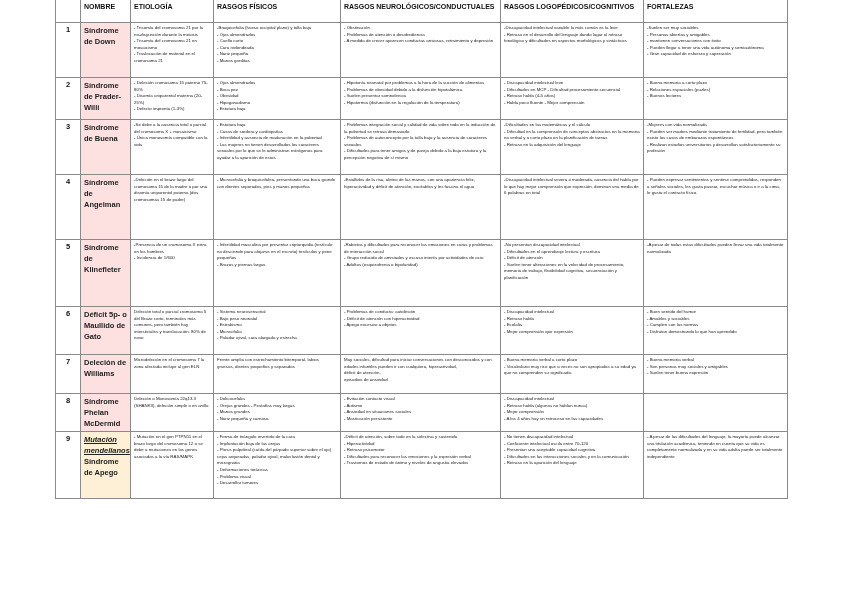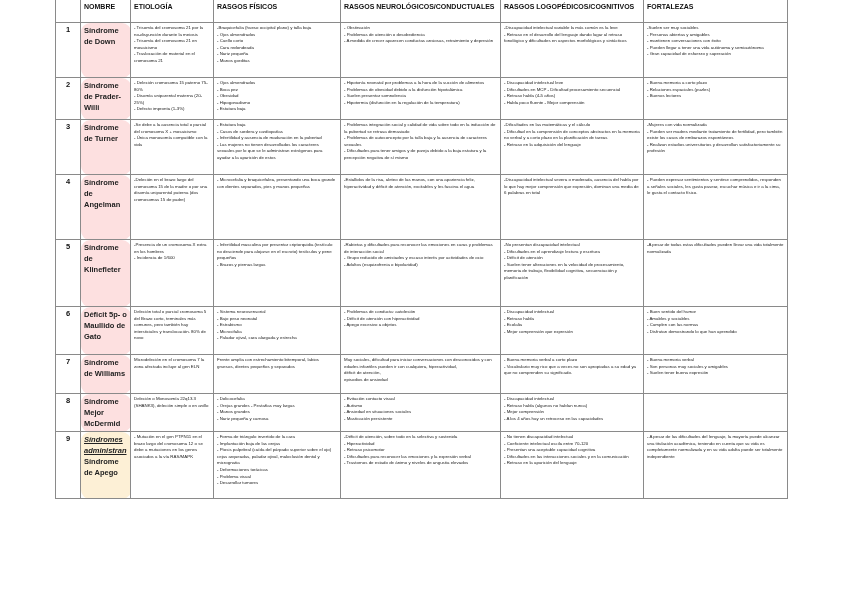--- a/index.html
+++ b/index.html
@@ -14,21 +14,21 @@
     vertical-align:top;
     padding:2px 3px;
     overflow:hidden;
   }
   table.grid th {
     font-weight:bold; text-align:left; font-size:7px; color:#111;
     padding-top:3px;
     height:17px;
   }
   td.num { text-align:center; font-weight:bold; font-size:7.5px; color:#111; padding-top:4px; }
-  td.name { background:#fde0e0; font-weight:bold; font-size:7.5px; line-height:11px; color:#222; padding-top:3px;border-radius:9px; }
+  td.name { background:#fde0e0; font-weight:bold; font-size:7.5px; line-height:11px; color:#222; padding-top:3px; }
   td.name.alt { background:#fdf0d6; }
   td.name .u { text-decoration:underline; font-style:italic; display:block; }
   td.cell { font-size:4.4px; line-height:6.6px; color:#222; }
   td.cell .line { display:block; }
 </style>
 </head>
 <body>
 
 <table class="grid">
   <colgroup>
@@ -113,21 +113,21 @@
           <span class="line">- Habla poco fluente - Mejor comprensión</span>
         </td>
         <td class="cell">
           <span class="line">- Buena memoria a corto plazo</span>
           <span class="line">- Relaciones espaciales (puzles)</span>
           <span class="line">- Buenos lectores</span>
         </td>
       </tr>
       <tr style="height: 55px;">
         <td class="num">3</td>
-        <td class="name"><span>Síndrome de Turner</span></td>
+        <td class="name"><span>Síndrome de Buena</span></td>
         <td class="cell">
           <span class="line">-Se debe a la ausencia total o parcial del cromosoma X + mosaicismo</span>
           <span class="line">- Única monosomía compatible con la vida</span>
         </td>
         <td class="cell">
           <span class="line">- Estatura baja</span>
           <span class="line">- Casos de sordera y cardiopatías</span>
           <span class="line">- Infertilidad y ausencia de maduración en la pubertad</span>
           <span class="line">- Las mujeres no tienen desarrollados los caracteres sexuales por lo que se le administran estrógenos para ayudar a la aparición de estos</span>
         </td>
@@ -218,21 +218,21 @@
         </td>
         <td class="cell">
           <span class="line">- Buen sentido del humor</span>
           <span class="line">- Amables y sociables</span>
           <span class="line">- Cumplen con las normas</span>
           <span class="line">- Disfrutan demostrando lo que han aprendido</span>
         </td>
       </tr>
       <tr style="height: 39px;">
         <td class="num">7</td>
-        <td class="name"><span>Síndrome de Williams</span></td>
+        <td class="name"><span>Deleción de Williams</span></td>
         <td class="cell">
           <span class="line">Microdeleción en el cromosoma 7 la zona afectada incluye al gen ELN</span>
         </td>
         <td class="cell">
           <span class="line">Frente amplia con estrechamiento bitemporal, labios gruesos, dientes pequeños y separados</span>
         </td>
         <td class="cell">
           <span class="line">Muy sociales, dificultad para iniciar conversaciones con desconocidos y con edades infantiles pueden ir con cualquiera, hiperactividad,</span>
           <span class="line">déficit de atención,</span>
           <span class="line">episodios de ansiedad</span>
@@ -242,21 +242,21 @@
           <span class="line">- Vocabulario muy rico que a veces no son apropiadas a su edad ya que no comprenden su significado.</span>
         </td>
         <td class="cell">
           <span class="line">- Buena memoria verbal</span>
           <span class="line">- Son personas muy sociales y amigables</span>
           <span class="line">- Suelen tener buena expresión</span>
         </td>
       </tr>
       <tr style="height: 36px;">
         <td class="num">8</td>
-        <td class="name"><span>Síndrome Mejor McDermid</span></td>
+        <td class="name"><span>Síndrome Phelan McDermid</span></td>
         <td class="cell">
           <span class="line">Deleción o Monosomía 22q13.3 (SHANK3), deleción simple o en anillo</span>
         </td>
         <td class="cell">
           <span class="line">- Dolicocefalia</span>
           <span class="line">- Orejas grandes - Pestañas muy largas</span>
           <span class="line">- Manos grandes</span>
           <span class="line">- Nariz pequeña y carnosa</span>
         </td>
         <td class="cell">
@@ -268,21 +268,21 @@
         <td class="cell">
           <span class="line">- Discapacidad intelectual</span>
           <span class="line">- Retraso habla (algunos no hablan nunca)</span>
           <span class="line">- Mejor comprensión</span>
           <span class="line">- A los 4 años hay un retroceso en las capacidades</span>
         </td>
         <td class="cell"></td>
       </tr>
       <tr style="height: 67px;">
         <td class="num">9</td>
-        <td class="name alt"><span class="u">Síndromes administran</span><span>Síndrome de Apego</span></td>
+        <td class="name alt"><span class="u">Mutación mendelianos</span><span>Síndrome de Apego</span></td>
         <td class="cell">
           <span class="line">- Mutación en el gen PTPN11 en el brazo largo del cromosoma 12 o se debe a mutaciones en los genes asociados a la vía RAS/MAPK</span>
         </td>
         <td class="cell">
           <span class="line">- Forma de triángulo invertido de la cara</span>
           <span class="line">- Implantación baja de las orejas</span>
           <span class="line">- Ptosis palpebral (caída del párpado superior sobre el ojo) cejas arqueadas, paladar ojival, maloclusión dental y micrognatia</span>
           <span class="line">- Deformaciones torácicas</span>
           <span class="line">- Problema visual</span>
           <span class="line">- Desarrollar tumores</span>

